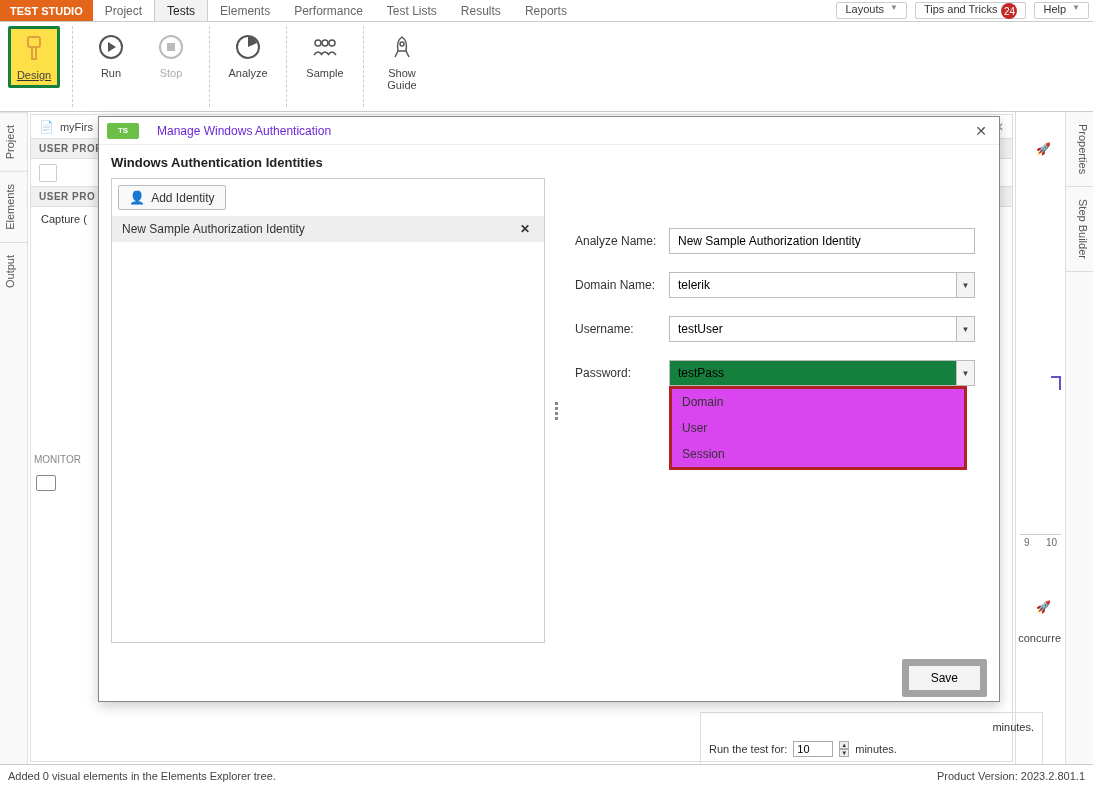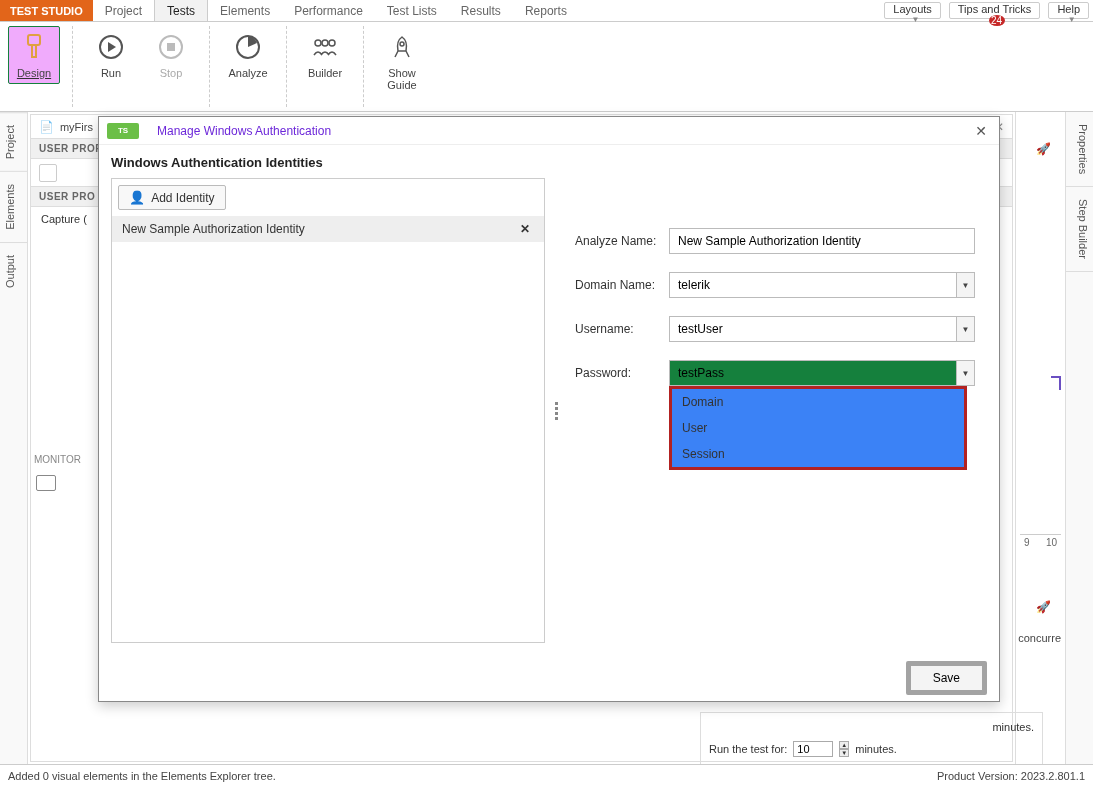--- a/index.html
+++ b/index.html
@@ -4,30 +4,30 @@
 <style>
 * { box-sizing: border-box; margin: 0; padding: 0; font-family: "Segoe UI", Arial, sans-serif; }
 body { width: 1093px; height: 786px; background: #fff; overflow: hidden; font-size: 12px; color: #333; position: relative; }
 
 
 .topbar { height: 22px; background: #fff; border-bottom: 1px solid #ccc; display: flex; align-items: stretch; }
 .topbar .brand { background: #e2651a; color: #fff; font-weight: bold; padding: 0 10px; display: flex; align-items: center; font-size: 11px; }
 .topbar .menu-item { padding: 0 12px; display: flex; align-items: center; color: #666; cursor: default; font-size: 12px; }
 .topbar .menu-item.active { background: #f2f2f2; border-left: 1px solid #ccc; border-right: 1px solid #ccc; color: #222; }
 .topbar .spacer { flex: 1; }
-.topbar .right-btn { display: flex; align-items: center; padding: 0 8px; border: 1px solid #ccc; margin: 2px 4px; border-radius: 2px; background: #fff; font-size: 11px; flex-direction: column; }
+.topbar .right-btn { display: flex; align-items: flex-start; padding: 0 8px; border: 1px solid #ccc; margin: 2px 4px; border-radius: 2px; background: #fff; font-size: 11px; }
 .topbar .right-btn .caret { margin-left: 6px; font-size: 8px; color: #888; }
 .badge-red { background: #c62828; color: #fff; border-radius: 50%; width: 16px; height: 16px; display: inline-flex; align-items: center; justify-content: center; font-size: 10px; margin-left: 4px; }
 
 
 .ribbon { height: 90px; background: #fff; border-bottom: 1px solid #ccc; display: flex; padding: 4px 8px; gap: 12px; }
 .ribbon-group { display: flex; gap: 8px; border-right: 1px dashed #ccc; padding-right: 12px; align-items: flex-start; }
 .ribbon-group:last-child { border-right: none; }
 .ribbon-btn { width: 52px; display: flex; flex-direction: column; align-items: center; padding: 4px 2px; border: 1px solid transparent; border-radius: 2px; cursor: default; }
-.ribbon-btn.selected { border: 1px solid #15803d; background: #f0abfc; text-decoration: underline; }
+.ribbon-btn.selected { border: 3px solid #15803d; background: #fde047; text-decoration: underline; }
 .ribbon-btn .icon { width: 32px; height: 32px; display: flex; align-items: center; justify-content: center; margin-bottom: 4px; }
 .ribbon-btn .label { font-size: 11px; color: #444; text-align: center; line-height: 1.1; }
 .ribbon-btn.disabled .label { color: #aaa; }
 
 
 .main { position: absolute; top: 112px; left: 0; right: 0; bottom: 22px; display: flex; }
 .leftbar { width: 28px; background: #f9f9f9; border-right: 1px solid #ddd; display: flex; flex-direction: column; }
 .leftbar .tab { writing-mode: vertical-rl; transform: rotate(180deg); padding: 12px 4px; font-size: 11px; color: #555; border-bottom: 1px solid #ddd; text-align: center; }
 .rightbar { width: 28px; background: #f9f9f9; border-left: 1px solid #ddd; display: flex; flex-direction: column; }
 .rightbar .tab { writing-mode: vertical-rl; padding: 12px 4px; font-size: 11px; color: #555; border-bottom: 1px solid #ddd; text-align: center; }
@@ -81,24 +81,24 @@
 .drag-handle span { width: 3px; height: 3px; background: #888; }
 .right-pane { flex: 1; padding: 50px 12px 0 8px; }
 .form-row { display: flex; align-items: center; margin-bottom: 18px; }
 .form-row label { width: 94px; font-size: 12px; color: #333; }
 .form-row .field { flex: 1; position: relative; }
 .form-row input { width: 100%; height: 26px; border: 1px solid #bbb; padding: 0 8px; font-size: 12px; }
 .form-row .combo { display: flex; }
 .form-row .combo input { flex: 1; }
 .form-row .combo .dd { width: 18px; border: 1px solid #bbb; border-left: none; background: #f4f4f4; display: flex; align-items: center; justify-content: center; font-size: 8px; color: #444; }
 .hl { background: #15803d; }
-.dropdown-pop { position: absolute; top: 26px; left: 0; right: 8px; border: 3px solid #b22222; background: #3b82f6; z-index: 5; }
+.dropdown-pop { position: absolute; top: 26px; left: 0; right: 8px; border: 3px solid #b22222; background: #d946ef; z-index: 5; }
 .dropdown-pop .opt { padding: 6px 10px; font-size: 12px; }
 .modal-footer { height: 46px; border-top: 0; display: flex; align-items: center; justify-content: flex-end; padding: 0 12px; }
-.modal-footer button { padding: 5px 22px; border: 5px solid #a3a3a3; background: #f4f4f4; border-radius: 2px; font-size: 12px; }
+.modal-footer button { padding: 5px 22px; border: 7px solid #a3a3a3; background: #f4f4f4; border-radius: 2px; font-size: 12px; }
 </style>
 </head>
 <body>
 
 <div class="topbar">
   <div class="brand">TEST STUDIO</div>
   <div class="menu-item">Project</div>
   <div class="menu-item active">Tests</div>
   <div class="menu-item">Elements</div>
   <div class="menu-item">Performance</div>
@@ -166,21 +166,21 @@
   <div class="ribbon-group">
     <div class="ribbon-btn">
       <div class="icon">
           <svg width="30" height="28">
             <circle cx="8" cy="10" r="3" fill="none" stroke="#555" stroke-width="1.5"></circle>
             <circle cx="15" cy="10" r="3" fill="none" stroke="#555" stroke-width="1.5"></circle>
             <circle cx="22" cy="10" r="3" fill="none" stroke="#555" stroke-width="1.5"></circle>
             <path d="M4 22 Q8 16 12 22 M11 22 Q15 16 19 22 M18 22 Q22 16 26 22" fill="none" stroke="#555" stroke-width="1.5"></path>
           </svg>
         </div>
-      <div class="label">Builder</div>
+      <div class="label">Sample</div>
     </div>
   </div>
   <div class="ribbon-group">
     <div class="ribbon-btn">
       <div class="icon">
           <svg width="28" height="28">
             <path d="M14 4 Q20 8 18 18 L10 18 Q8 8 14 4 Z M10 18 L7 24 M18 18 L21 24" fill="none" stroke="#555" stroke-width="1.5"></path>
             <circle cx="14" cy="11" r="2" fill="none" stroke="#555" stroke-width="1.5"></circle>
           </svg>
         </div>

